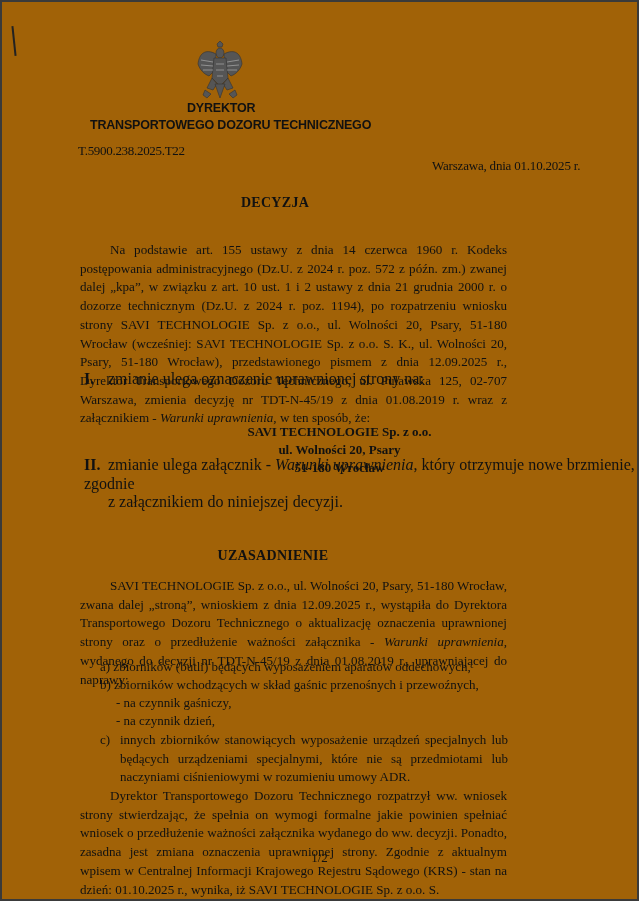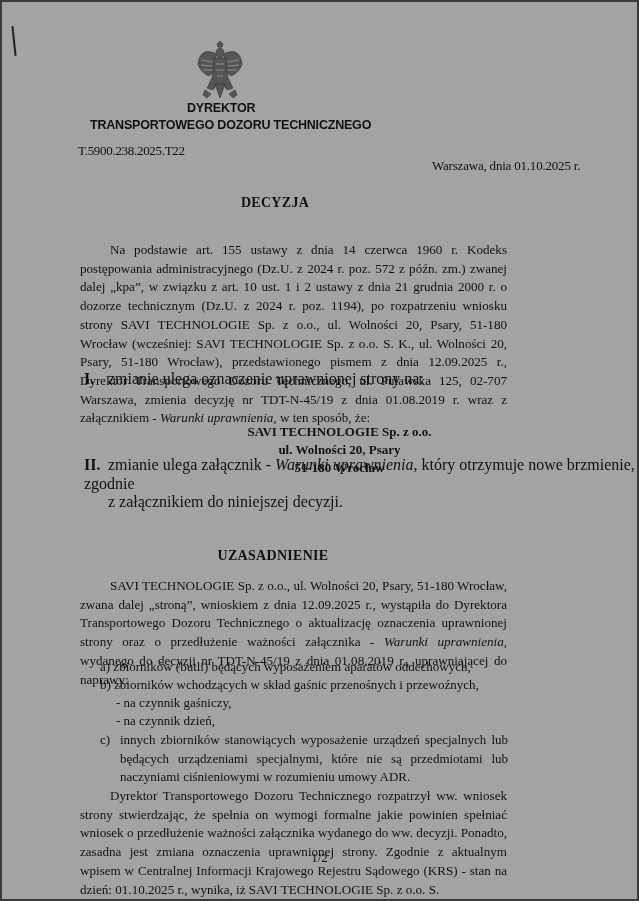--- a/index.html
+++ b/index.html
@@ -5,21 +5,21 @@
   html, body { margin: 0; padding: 0; }
   body {
     width: 639px; height: 901px; overflow: hidden;
     background: #3a3a3a;
     font-family: "Liberation Serif", serif;
     color: #111;
   }
   .page {
     position: absolute; left: 2px; top: 2px;
     width: 635px; height: 897px;
-    background: #a3a3a3;
+    background: #a16207;
   }
   .edge-mark {
     position: absolute; left: 11px; top: 24px;
     width: 2px; height: 30px; background: #222;
     transform: rotate(-6deg);
   }
   .emblem {
     position: absolute; left: 193px; top: 38px; width: 50px; height: 72px;
   }
   .org {

